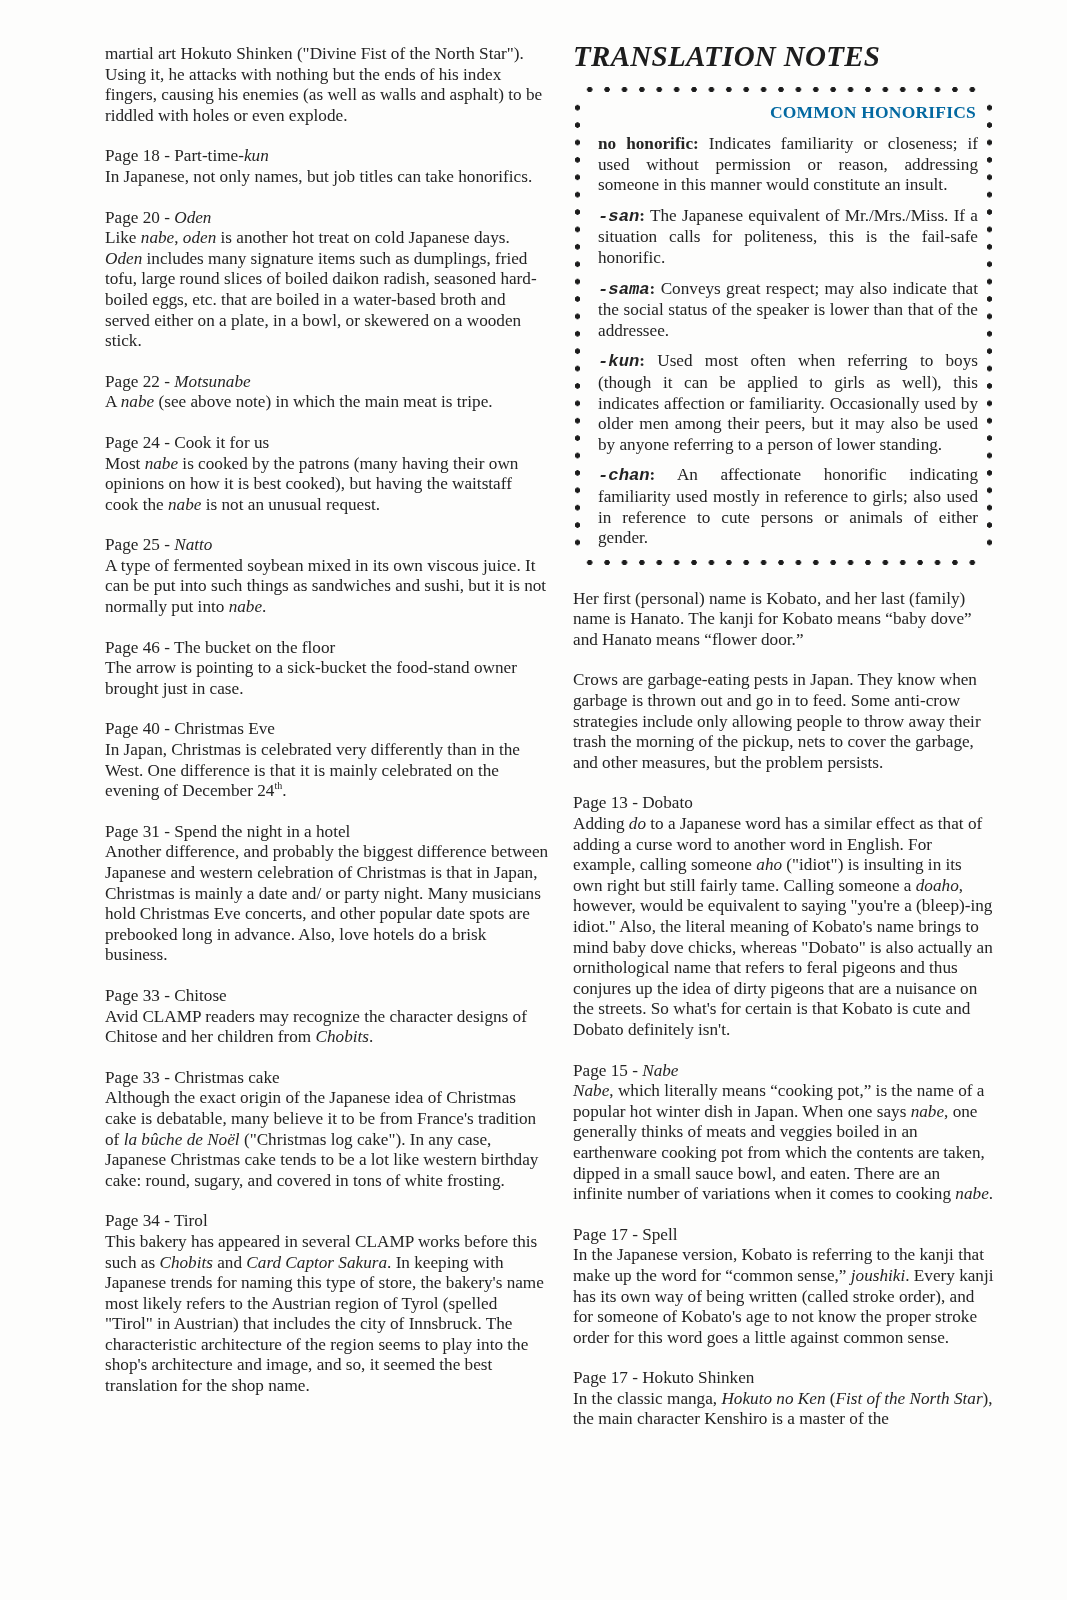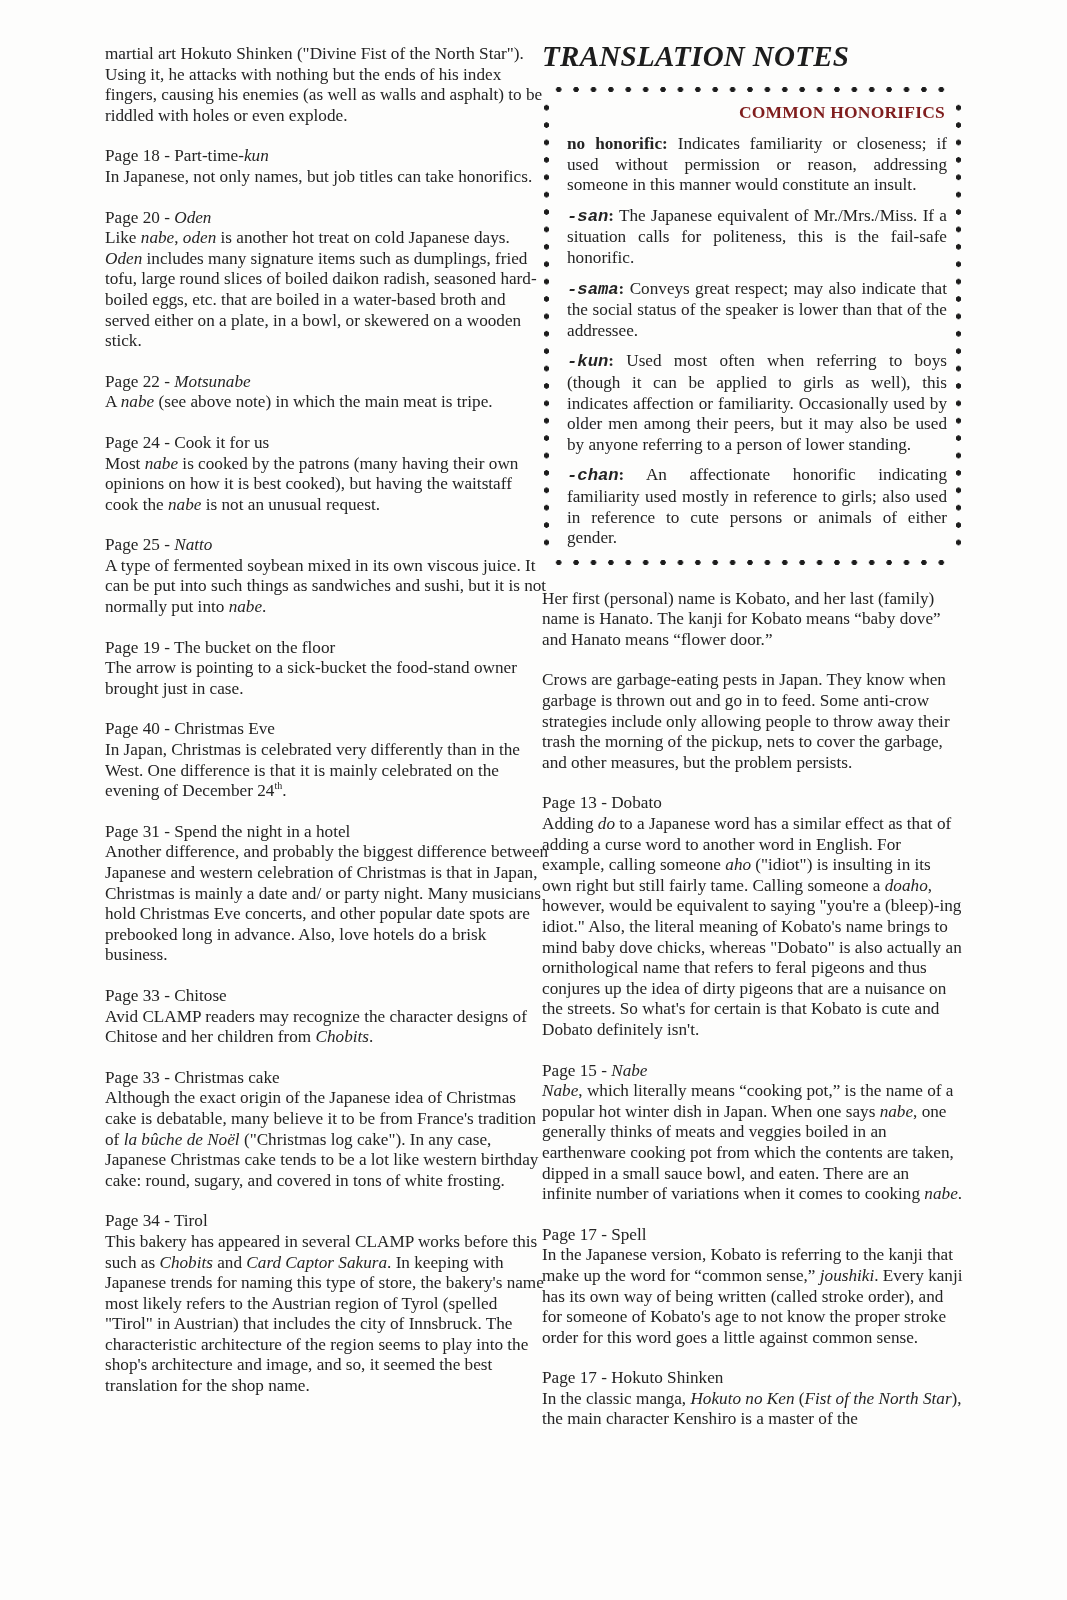--- a/index.html
+++ b/index.html
@@ -7,21 +7,21 @@
     width:1067px;height:1600px;
     background:#f6f6f4;
     font-family:"Liberation Serif","DejaVu Serif",serif;
   }
   .page{
     position:relative;width:1067px;height:1600px;
     background:#fdfdfc;color:#242424;overflow:hidden;
   }
   .col{position:absolute;top:44px;}
   .col.left{left:105px;width:444px;}
-  .col.right{left:542px;width:421px;top:40px;}
+  .col.right{left:573px;width:421px;top:40px;}
   .section{margin-bottom:20px;}
   .section .heading{font-weight:normal;}
   .section .heading,.section .body,.entry{
     font-size:17.2px;line-height:20.6px;
   }
   .section .body{text-align:left;}
   sup{font-size:10px;line-height:0;vertical-align:super;text-align:center;}
   .title{
     font-size:29px;font-weight:bold;font-style:italic;
     letter-spacing:.3px;margin:0 0 12px 0;color:#1d1d1d;
@@ -42,21 +42,21 @@
     top:14px;bottom:14px;width:7px;
     background-image:radial-gradient(circle,#1c1c1c 0 2.4px,rgba(0,0,0,0) 2.9px);
     background-size:7px 17.4px;background-repeat:repeat-y;background-position:center top;
   }
   .dots-top{top:1px;}
   .dots-bottom{bottom:1px;}
   .dots-left{left:1px;}
   .dots-right{right:1px;}
   .box-header{
     text-align:right;font-weight:bold;font-size:17.5px;
-    letter-spacing:.2px;margin:2px 2px 11px 0;color:#7f1d1d;
+    letter-spacing:.2px;margin:2px 2px 11px 0;color:#0369a1;
   }
   .entry{margin-bottom:10px;text-align:justify;}
   .entry:last-child{margin-bottom:2px;}
   .entry .term{font-weight:bold;}
   .entry .term.it{font-style:italic;font-family:Liberation Mono, monospace;}
 </style>
 </head>
 <body>
 
 <div class="page">
@@ -79,21 +79,21 @@
       </div>
       <div class="section">
         <div class="heading">Page 24 - Cook it for us</div>
         <div class="body">Most <i>nabe</i> is cooked by the patrons (many having their own opinions on how it is best cooked), but having the waitstaff cook the <i>nabe</i> is not an unusual request.</div>
       </div>
       <div class="section">
         <div class="heading">Page 25 - <i>Natto</i></div>
         <div class="body">A type of fermented soybean mixed in its own viscous juice. It can be put into such things as sandwiches and sushi, but it is not normally put into <i>nabe</i>.</div>
       </div>
       <div class="section">
-        <div class="heading">Page 19 - The bucket on the floor</div>
+        <div class="heading">Page 46 - The bucket on the floor</div>
         <div class="body">The arrow is pointing to a sick-bucket the food-stand owner brought just in case.</div>
       </div>
       <div class="section">
         <div class="heading">Page 40 - Christmas Eve</div>
         <div class="body">In Japan, Christmas is celebrated very differently than in the West. One difference is that it is mainly celebrated on the evening of December 24<sup>th</sup>.</div>
       </div>
       <div class="section">
         <div class="heading">Page 31 - Spend the night in a hotel</div>
         <div class="body">Another difference, and probably the biggest difference between Japanese and western celebration of Christmas is that in Japan, Christmas is mainly a date and/ or party night. Many musicians hold Christmas Eve concerts, and other popular date spots are prebooked long in advance. Also, love hotels do a brisk business.</div>
       </div>

